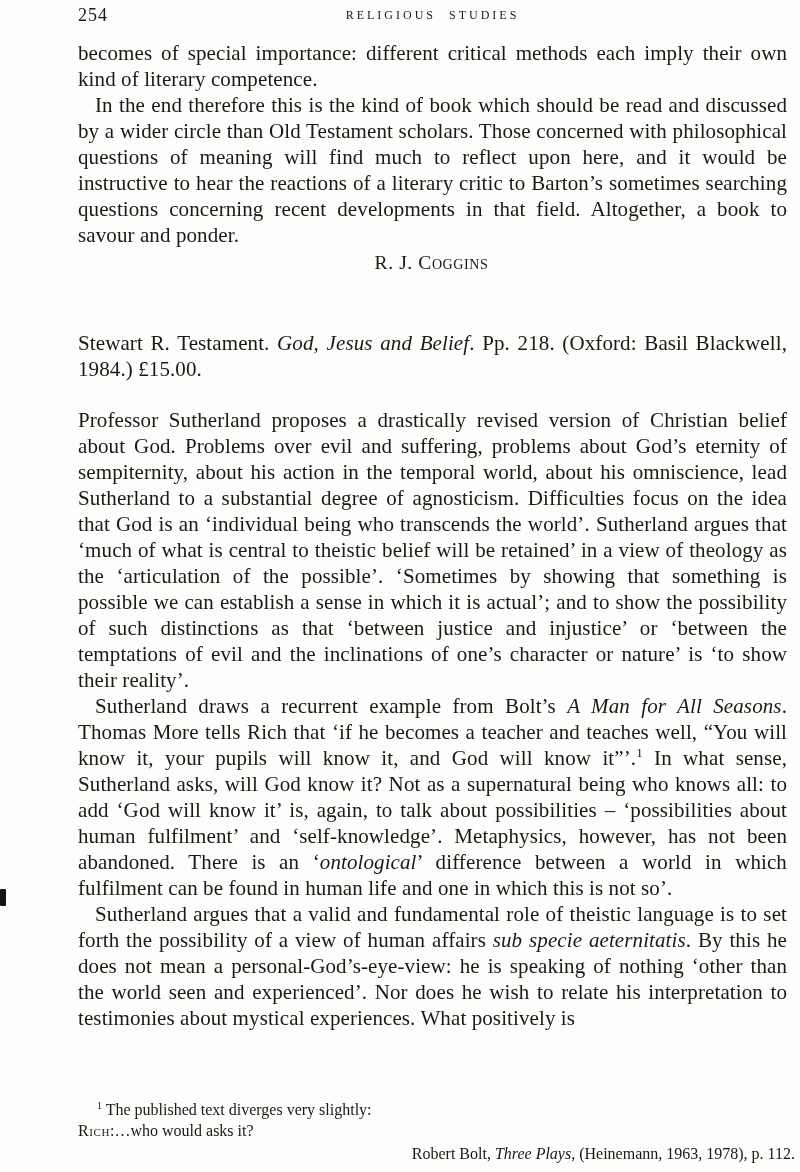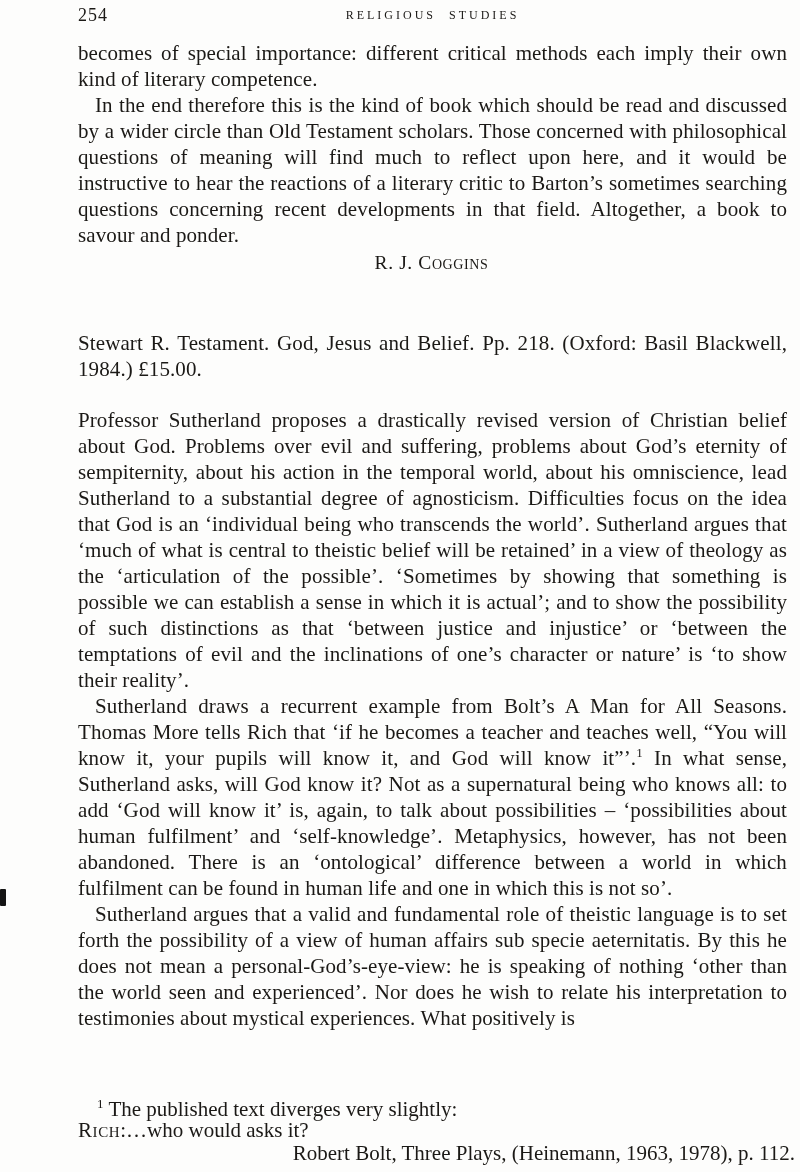--- a/index.html
+++ b/index.html
@@ -47,32 +47,32 @@
     font-size: 19.5px;
     line-height: 26px;
     text-align: center;
     margin-top: 2px;
     padding-right: 2px;
   }
   .sc {
     font-variant: small-caps;
     letter-spacing: 0.6px;
   }
-  .it { }
+  .it { font-style: italic; }
   .review-heading { margin-top: 54px; }
   .review-first { margin-top: 25px; }
   .sup {
     vertical-align: super;
     font-size: 0.62em;
     line-height: 0;
   }
   .footnotes {
     position: absolute;
     left: 78px; right: 5px; bottom: 8px;
-    font-size: 21px;
+    font-size: 16px;
   }
   .footnote-line {
     line-height: 21.5px;
     text-align: left;
   }
   .footnote-first { text-indent: 19px; }
   .footnote-attribution { text-align: right; margin-top: 1px; }
   .scan-artifact {
     position: absolute;
     left: 0; top: 889px;

